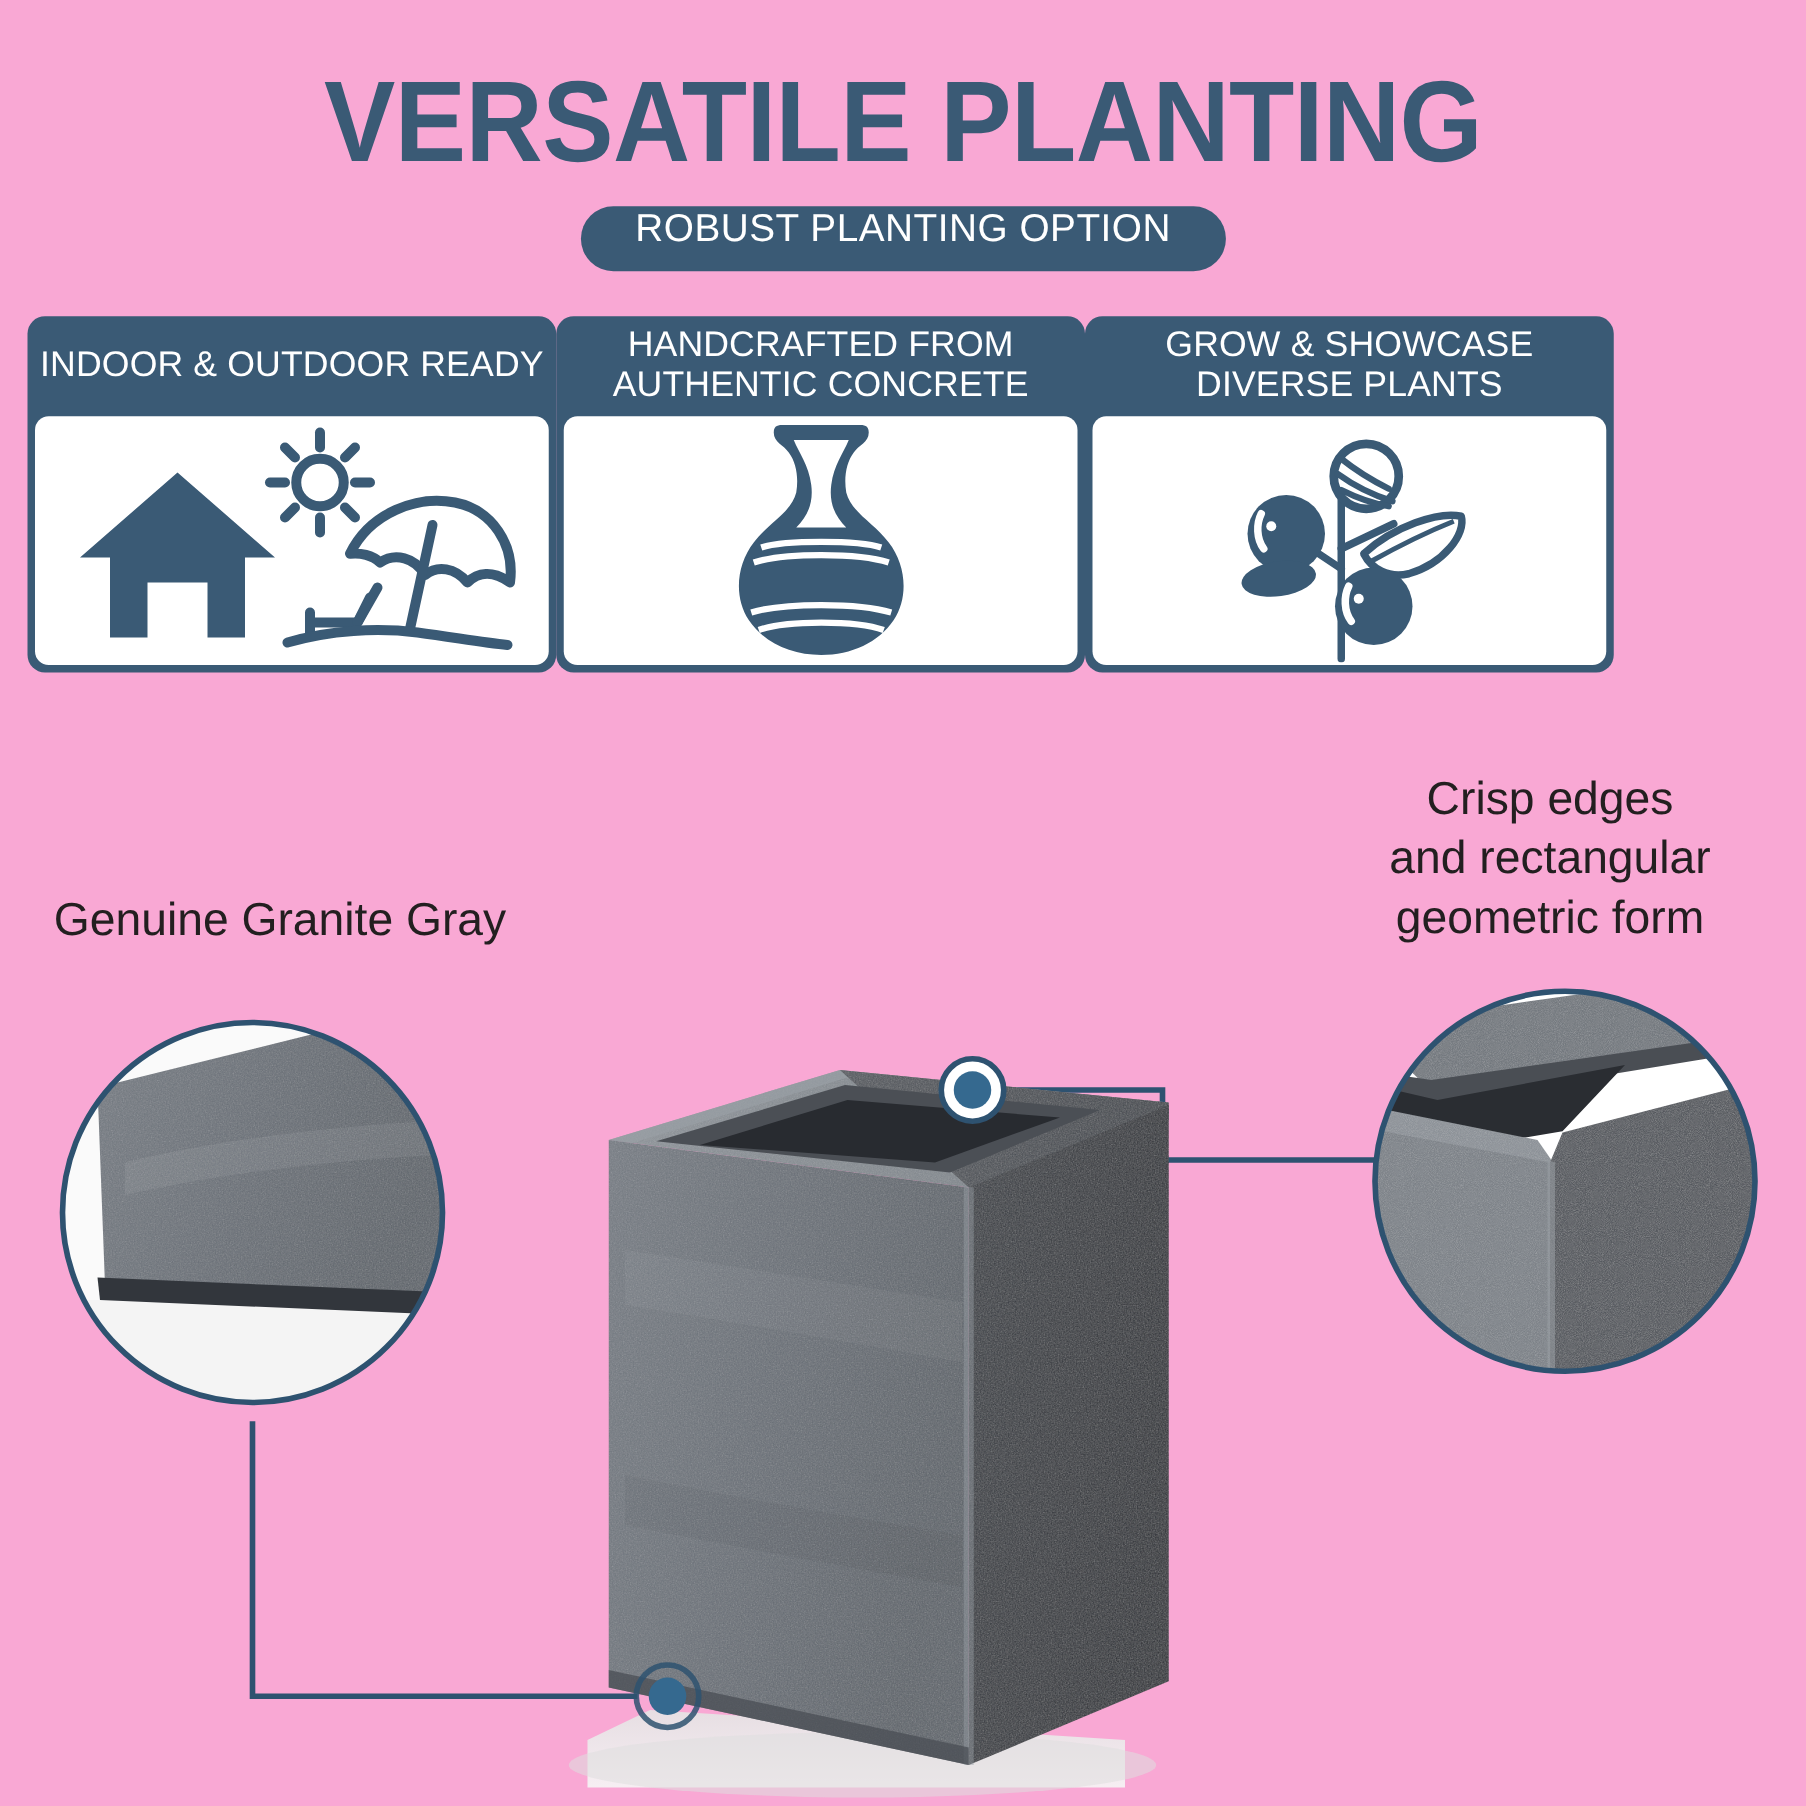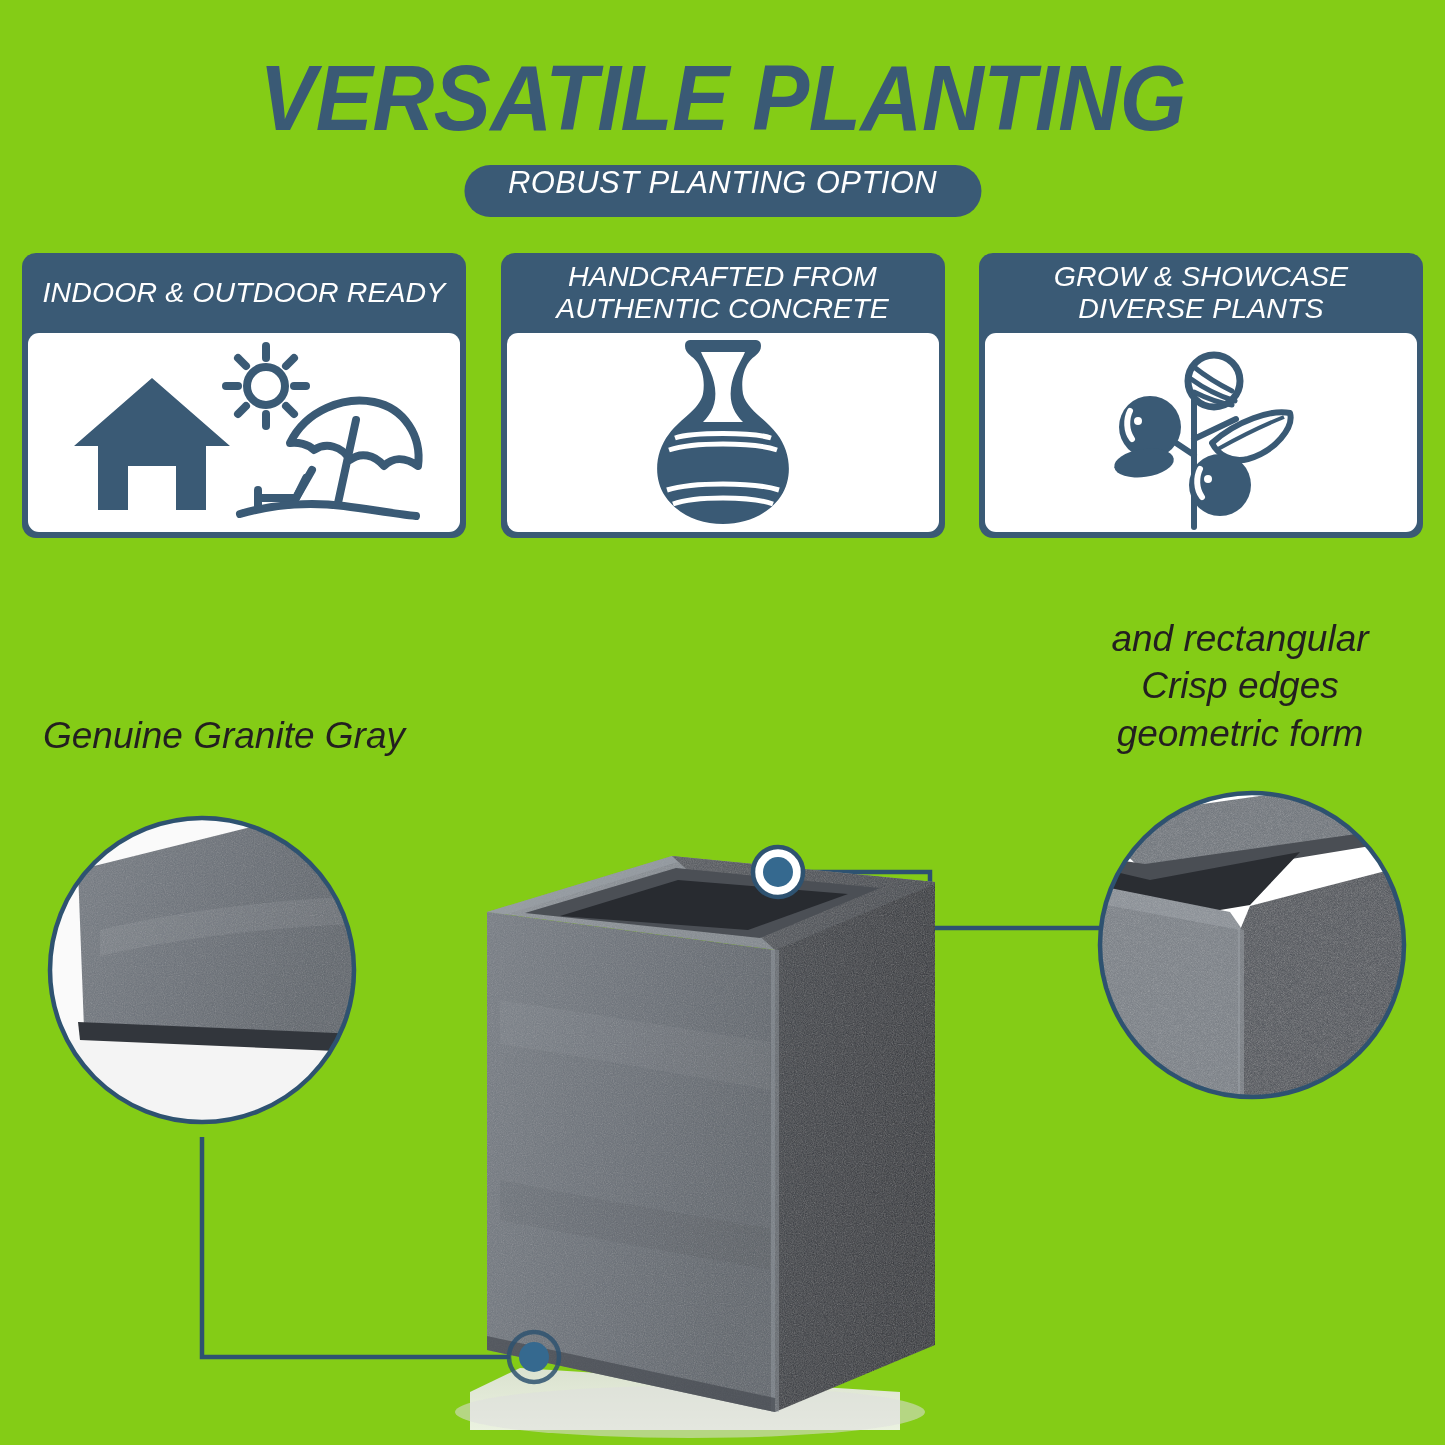--- a/index.html
+++ b/index.html
@@ -10,22 +10,21 @@
     height: 1445px;
     background: #ffffff;
     font-family: "Liberation Sans", sans-serif;
     overflow: hidden;
   }
 
   #page {
     position: relative;
     width: 1445px;
     height: 1445px;
-    background: #84cc16;
-    font-style: italic;
+    background: #f9a8d4;
   }
 
   
   .headline {
     position: absolute;
     top: 52px;
     left: 0;
     width: 1445px;
     text-align: center;
     font-size: 92px;
@@ -57,21 +56,21 @@
     font-weight: 500;
     letter-spacing: 0.4px;
     white-space: nowrap;
   }
 
   
   .cards-row {
     position: absolute;
     top: 253px;
     left: 22px;
-    width: 1401px;
+    width: 1269px;
     height: 285px;
     display: flex;
     justify-content: space-between;
   }
 
   .card {
     width: 444px;
     height: 285px;
     background: #3A5A75;
     border-radius: 14px;
@@ -250,22 +249,22 @@
       </div>
     </div>
 
   </div>
 
   <div class="note note-left">
     <div>Genuine Granite Gray</div>
   </div>
 
   <div class="note note-right">
+    <div>Crisp edges</div>
     <div>and rectangular</div>
-    <div>Crisp edges</div>
     <div>geometric form</div>
   </div>
 
   <div class="scene">
     <svg width="1445" height="1445" viewBox="0 0 1445 1445">
       <defs>
 
         <filter id="concrete" x="-10%" y="-10%" width="120%" height="120%">
           <feTurbulence type="fractalNoise" baseFrequency="0.9" numOctaves="4" seed="7" result="n"></feTurbulence>
           <feColorMatrix in="n" type="saturate" values="0"></feColorMatrix>

